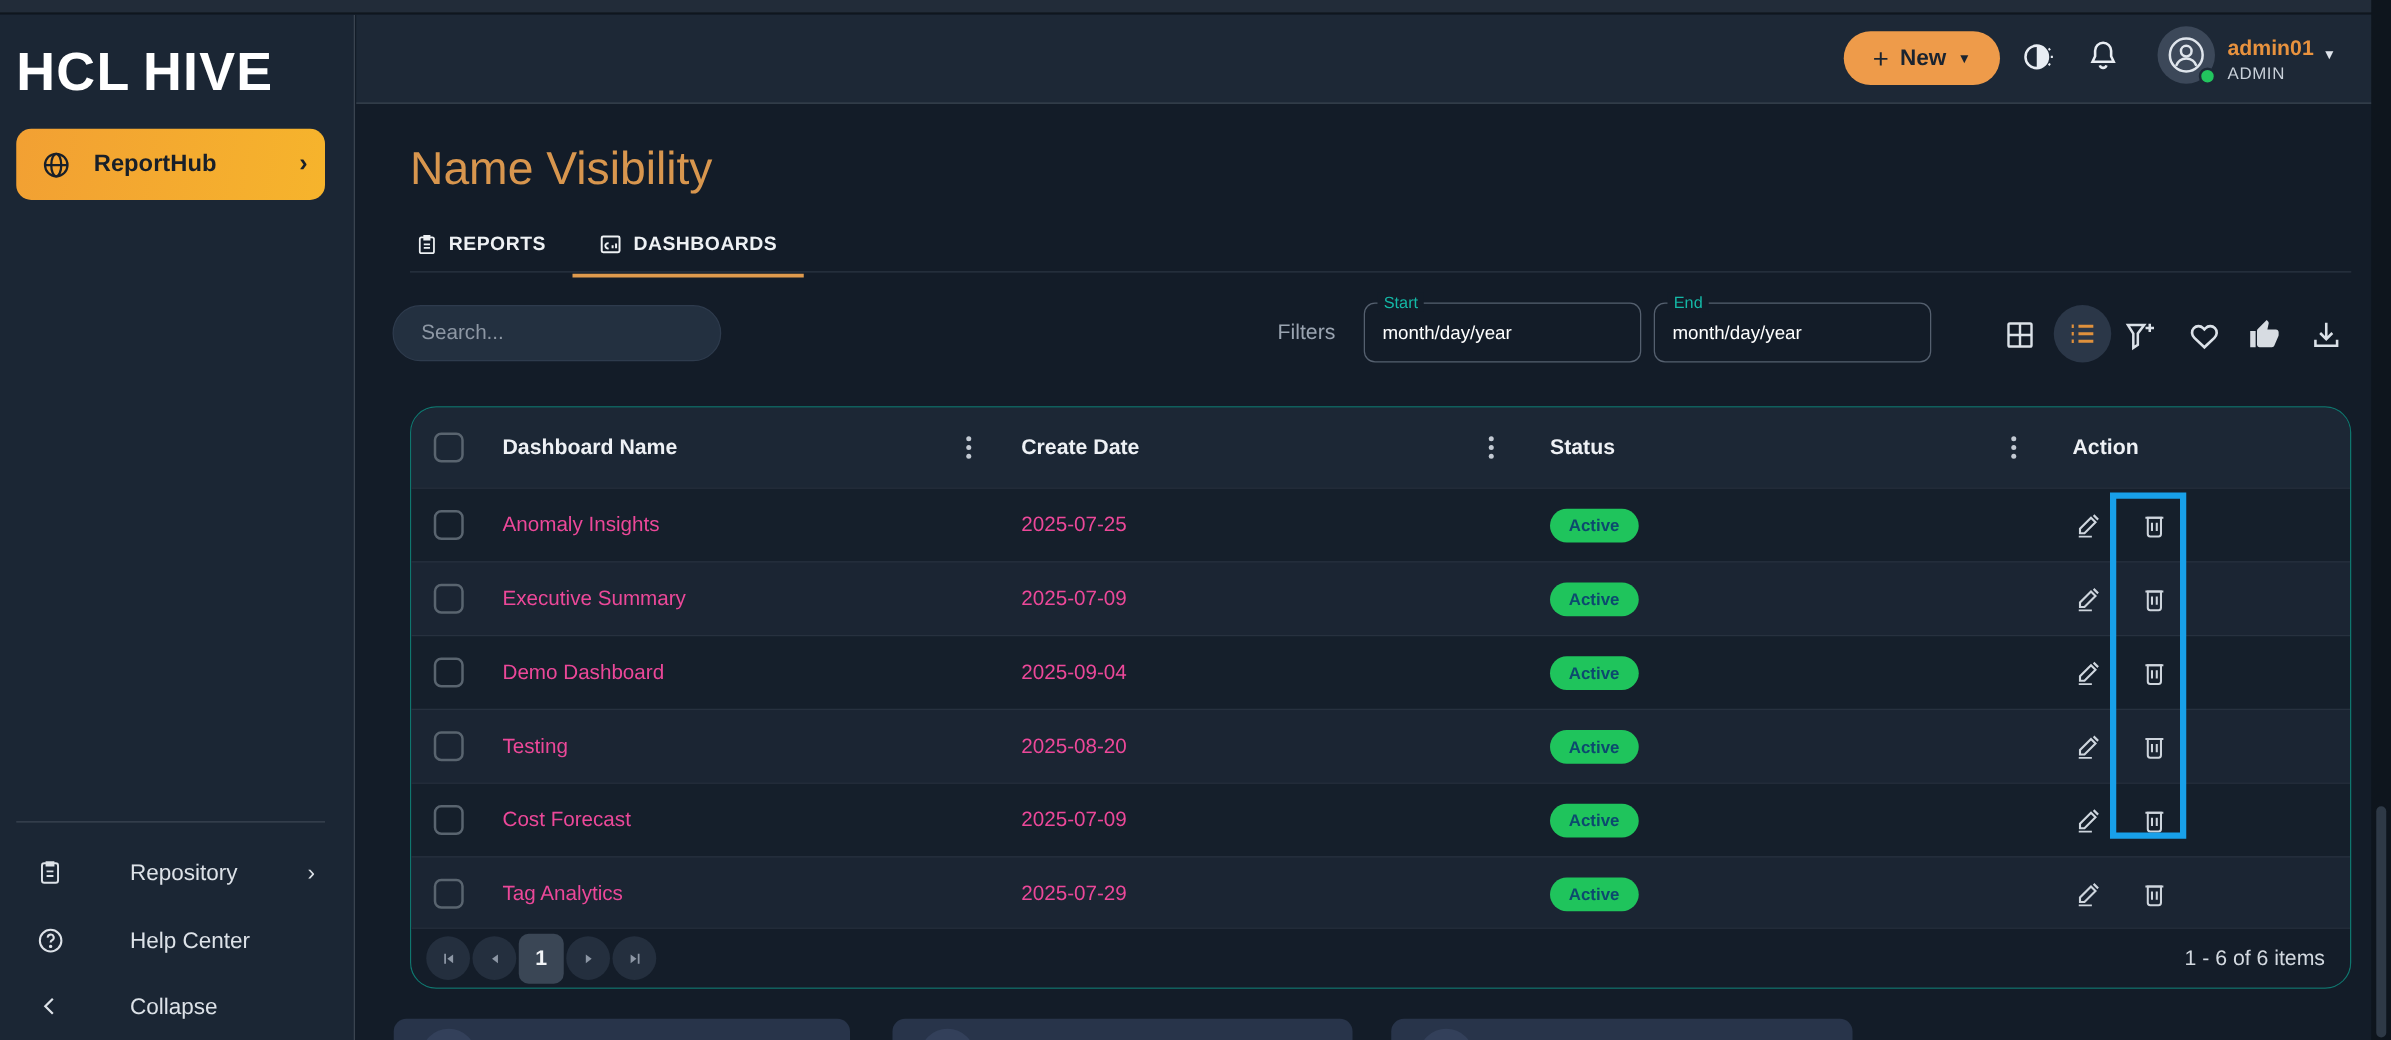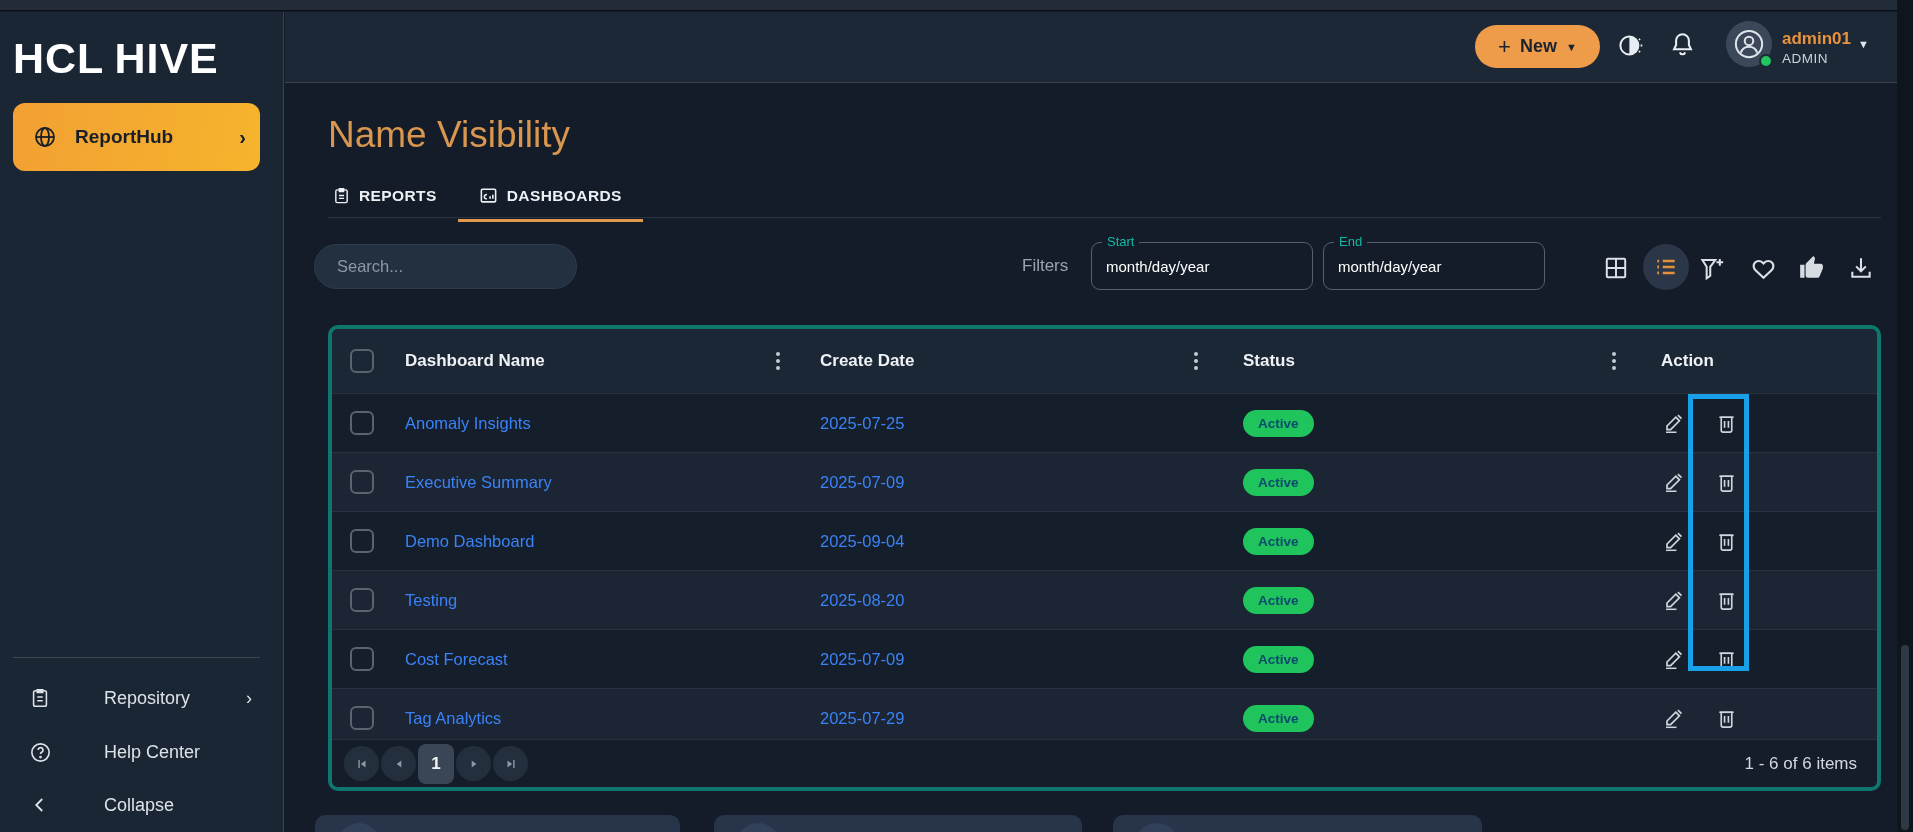--- a/index.html
+++ b/index.html
@@ -7,21 +7,21 @@
     font-family:"Liberation Sans", sans-serif; }
   .abs { position:absolute; }
 
   
   #top-strip { left:0; top:0; width:1913px; height:11px; background:#222c39; border-bottom:1px solid #0b1017; }
 
   
   #sidebar { left:0; top:12px; width:284px; height:820px; background:#1b2634; border-right:1px solid #3a4450; }
   #logo { position:absolute; left:13px; top:22px; font-size:43px; color:#ffffff; letter-spacing:1px; white-space:nowrap; }
   #logo .w1 { font-weight:600; } #logo .w2 { font-weight:800; margin-left:10px; }
-  #reporthub { position:absolute; left:13px; top:91px; width:247px; height:68px; border-radius:12px;
+  #reporthub { position:absolute; left:13px; top:91px; width:247px; height:57px; border-radius:12px;
     background:linear-gradient(100deg,#f2a033,#f6b42c); display:flex; align-items:center; cursor:pointer; }
   #reporthub .glb { margin-left:20px; display:flex; }
   #reporthub .lbl { margin-left:18px; font-size:19px; font-weight:700; color:#181f29; }
   #reporthub .chev { position:absolute; right:14px; color:#181f29; font-size:20px; font-weight:700; }
   #side-divider { position:absolute; left:13px; top:645px; width:247px; height:1px; background:#3c4653; }
   .side-item { position:absolute; left:0; width:284px; height:40px; display:flex; align-items:center; cursor:pointer;gap:36px; }
   .side-item .ic { margin-left:28px; display:flex; width:24px; justify-content:center; }
   .side-item .tx { margin-left:16px; font-size:18px; color:#dde2e8; }
   .side-item .chev { position:absolute; right:32px; color:#dde2e8; font-size:18px; }
 
@@ -59,37 +59,37 @@
   .date-box { position:absolute; top:158px; width:222px; height:48px; border:1.5px solid #55606f; border-radius:9px; }
   .date-box .flabel { position:absolute; top:-9px; left:10px; background:#131c28; padding:0 5px; font-size:13px; color:#14b8a6; }
   .date-box input { width:100%; height:100%; background:transparent; border:none; outline:none; color:#ffffff;
     font-size:15px; padding:0 14px; font-family:"Liberation Sans", sans-serif; }
   #start-box { left:806px; } #end-box { left:1038px; }
   .tool-icon { position:absolute; top:170px; width:28px; height:28px; display:flex; align-items:center; justify-content:center; cursor:pointer; }
   #list-circle { position:absolute; left:1358px; top:160px; width:46px; height:46px; border-radius:50%; background:#2b3748;
     display:flex; align-items:center; justify-content:center; cursor:pointer; }
 
   
-  #table { position:absolute; left:43px; top:241px; width:1553px; height:466px; border:4px solid #0f766e;
-    border-radius:10px; background:#1c2735; overflow:hidden; }
+  #table { position:absolute; left:43px; top:241px; width:1553px; height:466px; border:1px solid #0f766e;
+    border-radius:21px; background:#1c2735; overflow:hidden; }
   .trow, #thead { display:grid; grid-template-columns:60px 410px 418px 418px 247px; align-items:center; }
   #thead { height:64px; background:#1c2735; }
   #thead .hlabel { font-size:17px; font-weight:700; color:#eef1f5; }
   .trow { height:59px; border-top:1px solid #27313f; }
   .trow.odd { background:#151f2b; } .trow.even { background:#1b2533; }
   .cell { display:flex; align-items:center; height:100%; }
   .c-check { padding-left:18px; }
   .c-name { padding-left:13px; justify-content:space-between; padding-right:18px; }
   .c-date { padding-left:18px; justify-content:space-between; padding-right:18px; }
   .c-status { padding-left:23px; justify-content:space-between; padding-right:18px; }
   .c-action { padding-left:23px; gap:26px; }
   .checkbox { width:24px; height:24px; border:2px solid #59646f; border-radius:6px; cursor:pointer; }
   .kebab { display:flex; flex-direction:column; gap:3px; cursor:pointer; padding:4px; }
   .kebab i { width:4px; height:4px; border-radius:50%; background:#c3cad3; }
-  .rowtext { font-size:16.5px; color:#3b82f6; }
+  .rowtext { font-size:16.5px; color:#ec4899; }
   .pill { height:27px; padding:0 15px; border-radius:14px; background:#1fc45c; color:#0c4a6e;
     font-size:13.5px; font-weight:700; display:inline-flex; align-items:center; }
   .act-btn { width:26px; height:26px; display:flex; align-items:center; justify-content:center; cursor:pointer; }
 
   #pagination { position:absolute; left:0; bottom:0; width:100%; height:48px; background:#141d29;
     display:flex; align-items:center; border-top:1px solid #27313f; }
   .pg-btn { width:35px; height:35px; border-radius:50%; background:#242f3e; margin-left:2px;
     display:flex; align-items:center; justify-content:center; cursor:pointer; }
   .pg-btn:first-child { margin-left:12px; }
   #pg-current { width:36px; height:40px; border-radius:8px; background:#3a4655; color:#f2f4f7;

